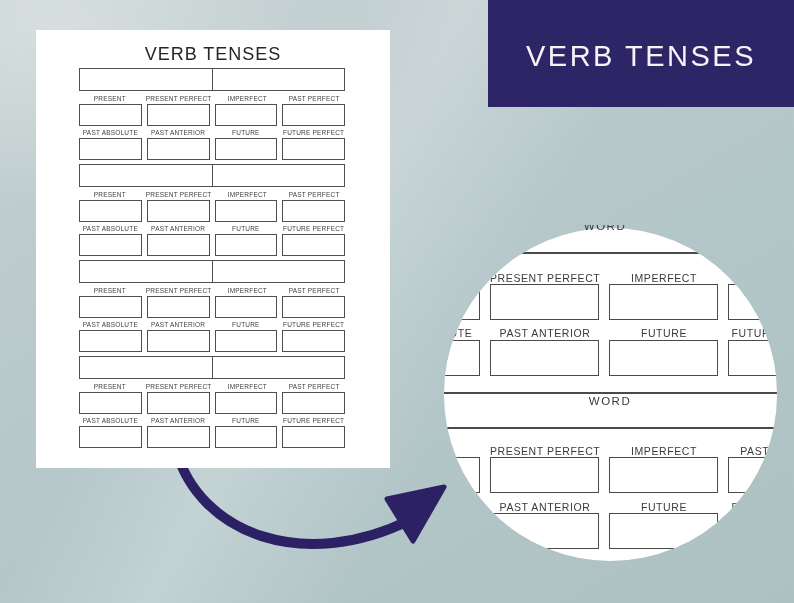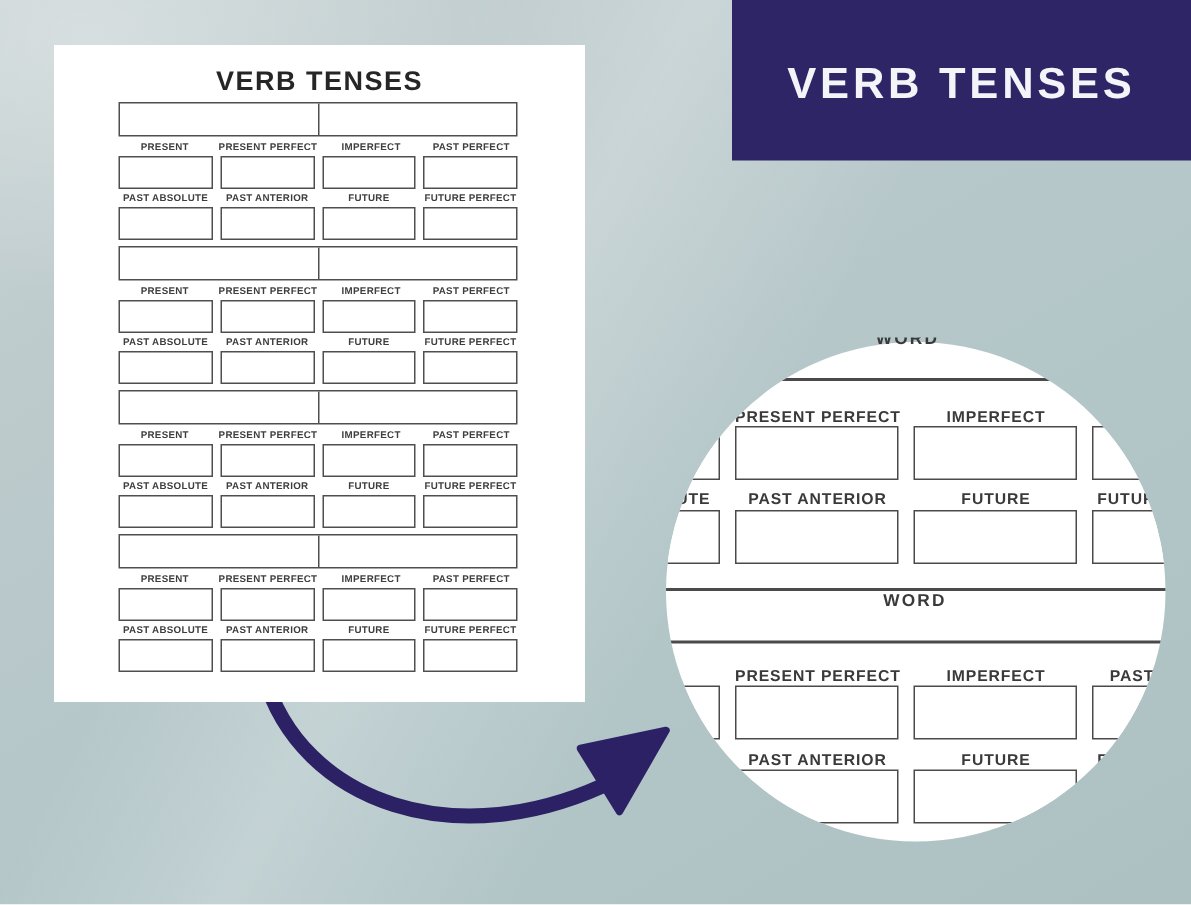--- a/index.html
+++ b/index.html
@@ -1,20 +1,19 @@
 <!DOCTYPE html>
 <html><head>
 <meta charset="utf-8">
 <style>
   html,body { margin:0; padding:0; }
   .stage {
     position:relative; width:794px; height:603px; overflow:hidden;
     font-family:"Liberation Sans", sans-serif;
     background:linear-gradient(150deg, #c7d2d3 0%, #bccacc 28%, #b3c6c8 60%, #adc1c3 100%);
-    font-weight:bold;
   }
   .bg-beam {
     position:absolute; inset:0; pointer-events:none;
     background:linear-gradient(118deg, rgba(255,255,255,0) 28%, rgba(255,255,255,0.22) 42%, rgba(255,255,255,0) 60%);
   }
   .bg-glow {
     position:absolute; inset:0; pointer-events:none;
     background:radial-gradient(ellipse 420px 260px at 8% 4%, rgba(255,255,255,0.30), rgba(255,255,255,0) 70%);
   }
 

